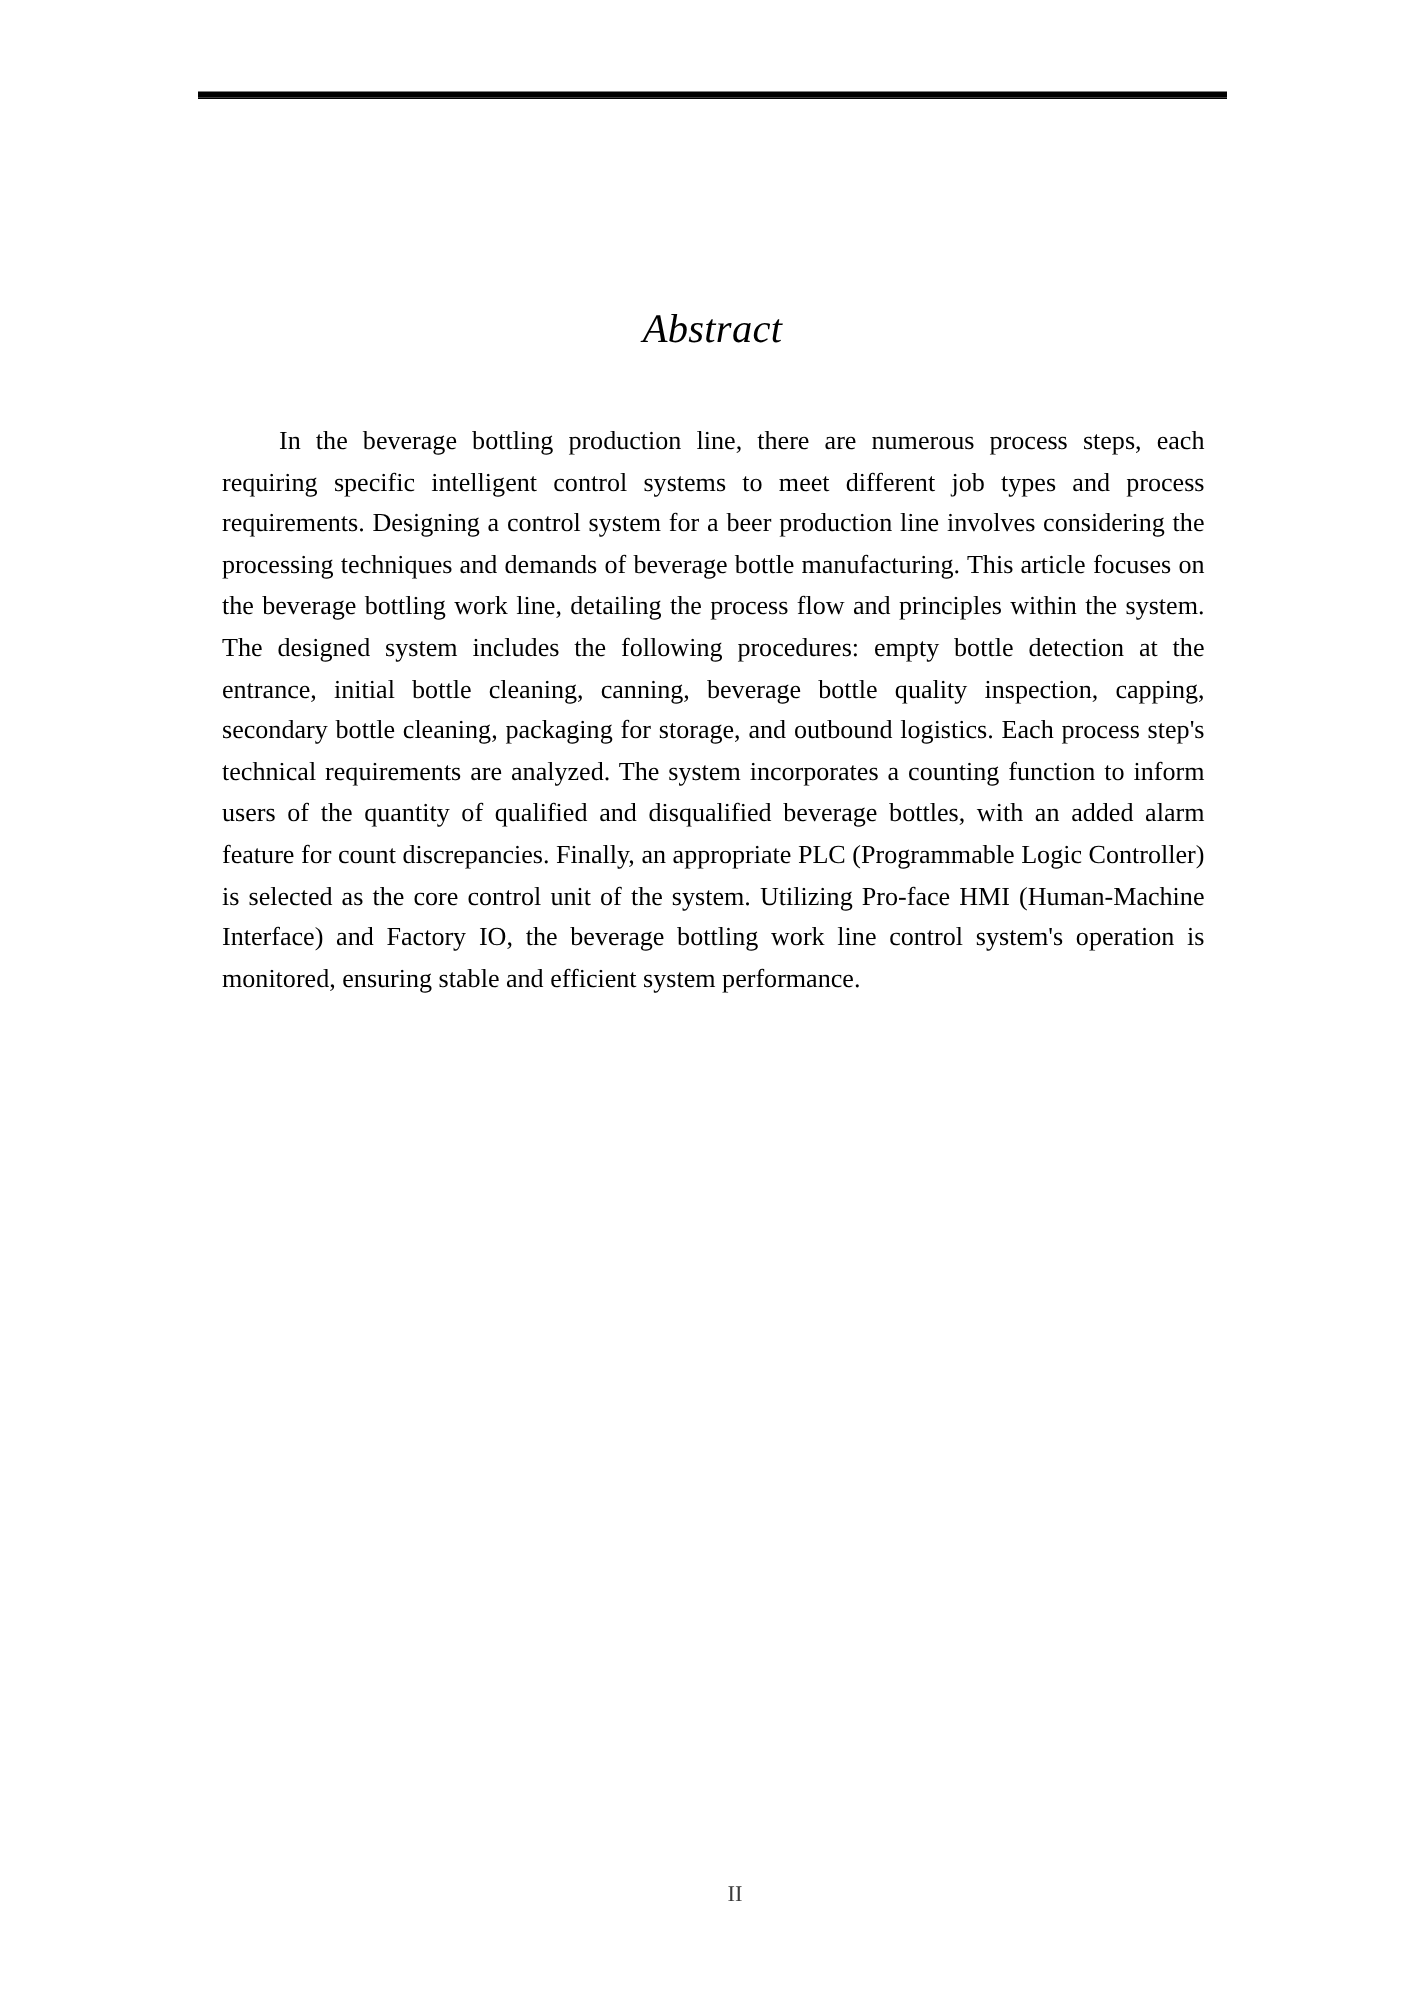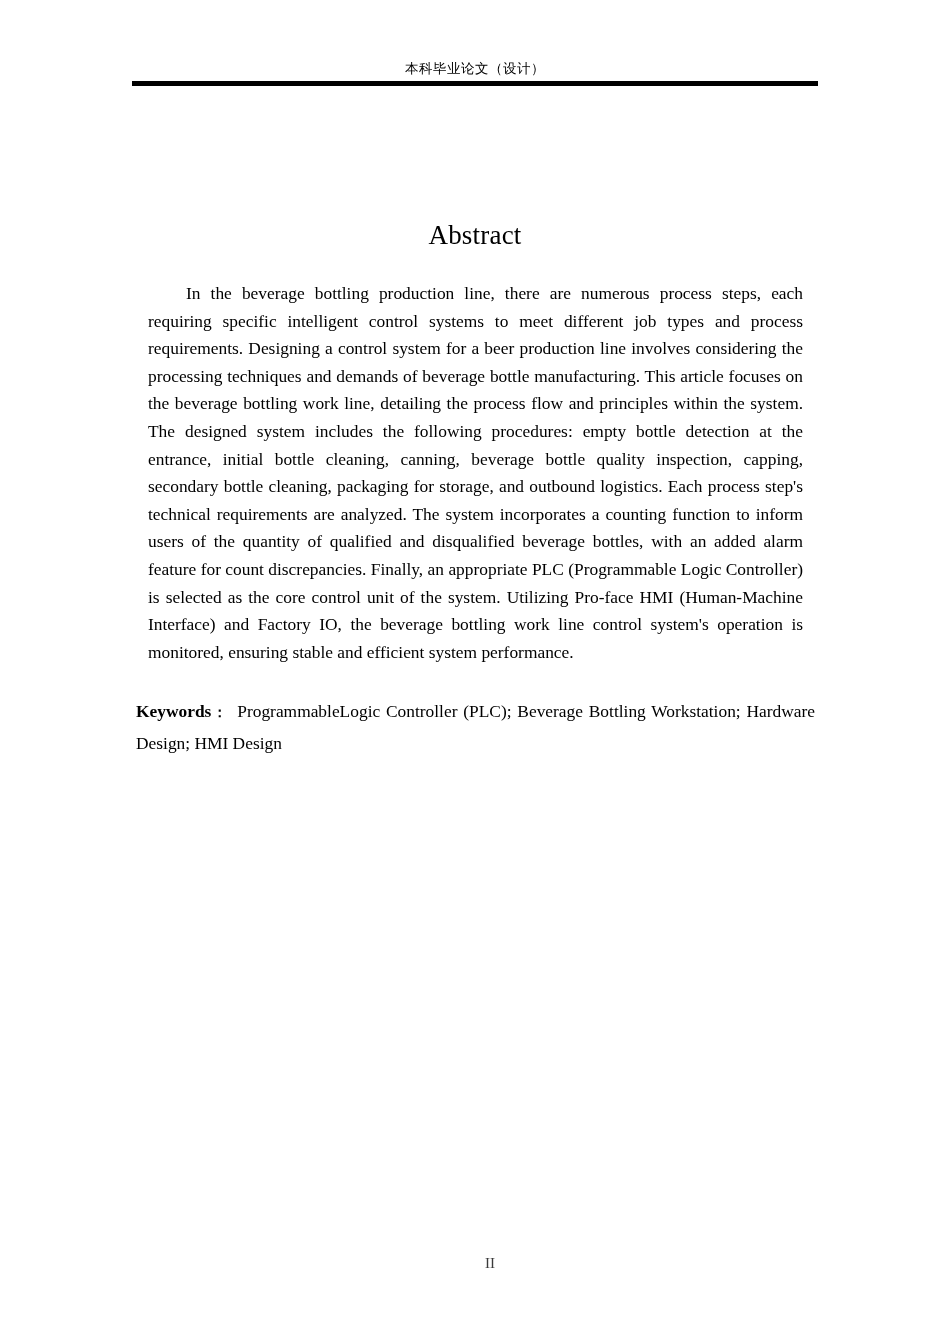--- a/index.html
+++ b/index.html
@@ -41,27 +41,28 @@
     height: 5px;
     border-top: 4px solid #000000;
     border-bottom: 1px solid #000000;
     box-sizing: border-box;
   }
 
   
   .doc-title {
     position: absolute;
     left: 0;
-    top: 218px;
+    top: 202px;
     width: 950px;
     text-align: center;
     font-size: 27px;
     line-height: 34px;
     font-weight: 400;
     letter-spacing: 0.2px;
+    font-style: italic;
   }
 
   
   .body-col {
     position: absolute;
     left: 136px;
     top: 268px;
     width: 679px;
   }
 
@@ -110,31 +111,27 @@
     line-height: 18px;
     color: #3a3a3a;
   }
 </style>
 </head>
 <body>
 
 <div class="page">
 
   <div class="header-block">
-    <div class="header-text">本科毕业论文（设计）</div>
     <div class="header-rule"></div>
   </div>
 
   <div class="doc-title">Abstract</div>
 
   <div class="body-col">
 
     <p class="abstract">In the beverage bottling production line, there are numerous process steps, each requiring specific intelligent control systems to meet different job types and process requirements. Designing a control system for a beer production line involves considering the processing techniques and demands of beverage bottle manufacturing. This article focuses on the beverage bottling work line, detailing the process flow and principles within the system. The designed system includes the following procedures: empty bottle detection at the entrance, initial bottle cleaning, canning, beverage bottle quality inspection, capping, secondary bottle cleaning, packaging for storage, and outbound logistics. Each process step's technical requirements are analyzed. The system incorporates a counting function to inform users of the quantity of qualified and disqualified beverage bottles, with an added alarm feature for count discrepancies. Finally, an appropriate PLC (Programmable Logic Controller) is selected as the core control unit of the system. Utilizing Pro-face HMI (Human-Machine Interface) and Factory IO, the beverage bottling work line control system's operation is monitored, ensuring stable and efficient system performance.</p>
 
-    <p class="keywords">
-      <span class="kw-label">Keywords</span><span class="kw-colon">：</span><span class="kw-gap"></span><span>ProgrammableLogic Controller (PLC); Beverage Bottling Workstation; Hardware Design; HMI Design</span>
-    </p>
 
   </div>
 
   <div class="page-number">II</div>
 
 </div>
 
 </body></html>

